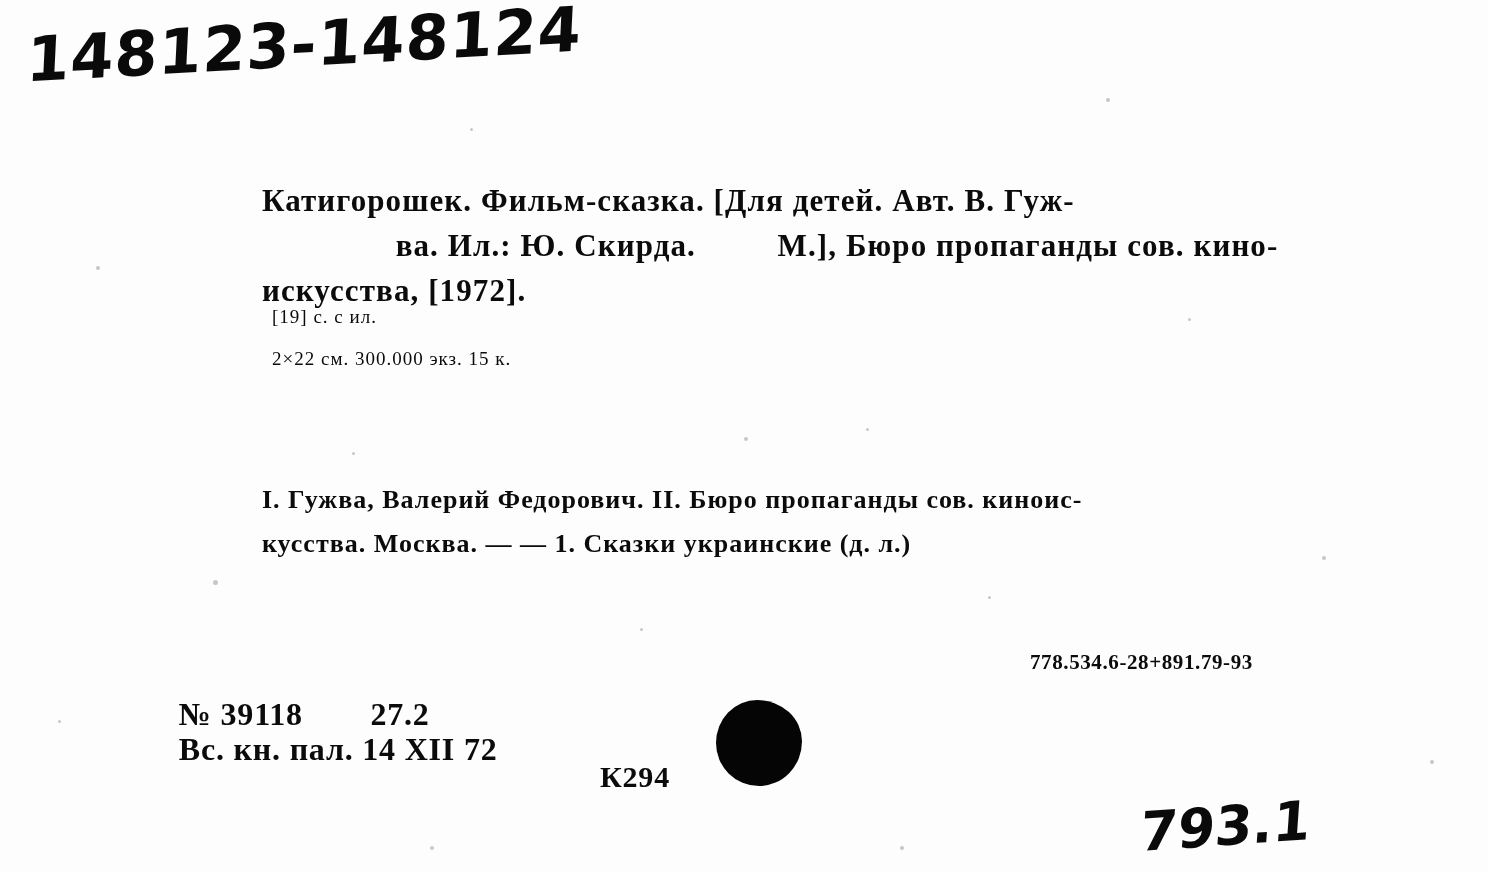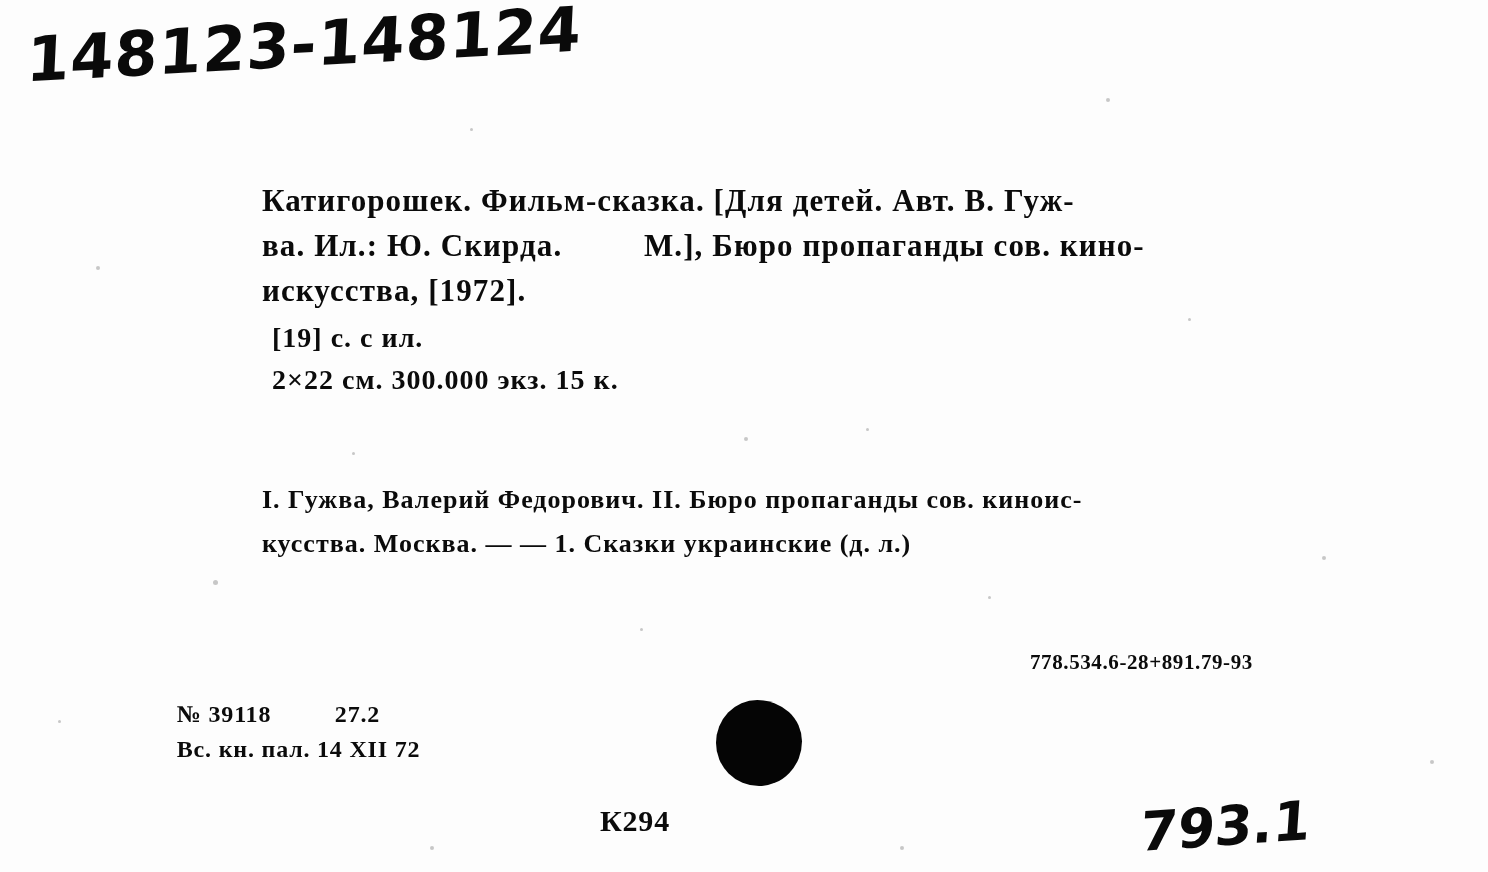--- a/index.html
+++ b/index.html
@@ -58,32 +58,33 @@
     left: 262px;
     top: 178px;
     width: 1150px;
     font-size: 31px;
     line-height: 45px;
     letter-spacing: 1.1px;
     font-weight: 700;
   }
   #main-entry .ln {
     white-space: nowrap;
+    text-align: center;
   }
   .gap-wide { display: inline-block; width: 64px; }
 
   
   #collation {
     position: absolute;
     left: 272px;
-    top: 317px;
-    font-size: 28px;
+    top: 296px;
+    font-size: 19px;
     line-height: 42px;
     letter-spacing: 1px;
-    font-weight: 700;
+    font-weight: 400;
   }
   #collation .ln { white-space: nowrap; }
 
   
   #tracings {
     position: absolute;
     left: 262px;
     top: 478px;
     width: 1180px;
     font-size: 26px;
@@ -102,41 +103,41 @@
     letter-spacing: .6px;
     font-weight: 700;
     white-space: nowrap;
   }
 
   
   #imprint-block {
     position: absolute;
     left: 108px;
     top: 697px;
-    font-size: 24px;
+    font-size: 32px;
     line-height: 35px;
     letter-spacing: .8px;
     font-weight: 700;
   }
   #imprint-block .row {
     white-space: nowrap;
     display: block;
   }
   #imprint-block .lead {
     display: inline-block;
     width: 62px;
   }
   #imprint-block .lead.empty { visibility: hidden; }
   .gap-mid { display: inline-block; width: 50px; }
 
   
   #order-code {
     position: absolute;
     left: 600px;
-    top: 804px;
+    top: 760px;
     font-size: 30px;
     letter-spacing: .8px;
     font-weight: 700;
     white-space: nowrap;
   }
 
   
   #ink-blot {
     position: absolute;
     left: 716px;

